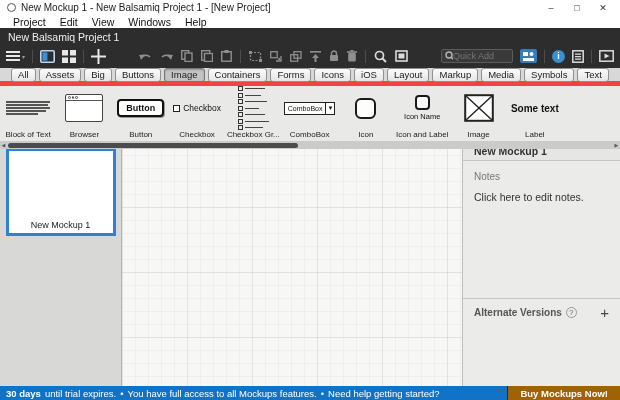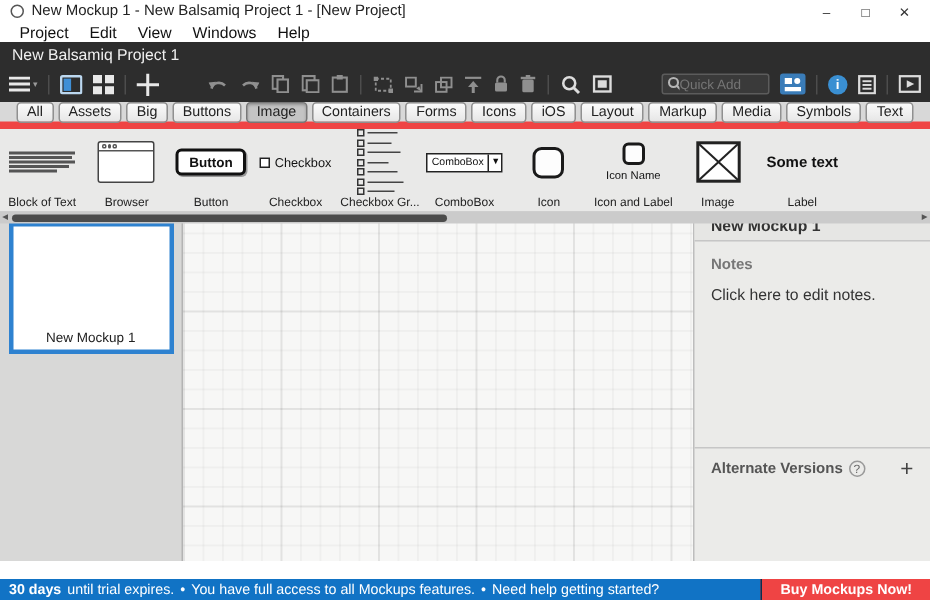--- a/index.html
+++ b/index.html
@@ -85,36 +85,36 @@
       linear-gradient(to right, rgba(0,0,0,0.055) 1px, transparent 1px),
       linear-gradient(to bottom, rgba(0,0,0,0.055) 1px, transparent 1px),
       linear-gradient(to right, rgba(0,0,0,0.03) 1px, transparent 1px),
       linear-gradient(to bottom, rgba(0,0,0,0.03) 1px, transparent 1px);
     background-size:65px 65px, 65px 65px, 13px 13px, 13px 13px; }
 
   .inspector { width:158px; background:#ebebe9; border-left:1px solid #bdbdbd; display:flex; flex-direction:column; flex:0 0 auto; }
   .insp-header { height:19px; display:flex; align-items:center; padding:0 11px; border-bottom:1px solid #c6c6c6; background:#e6e6e4; }
   .insp-title { font-size:10.5px; font-weight:bold; color:#333; }
   .notes-sec { flex:1 1 auto; padding:10px 11px; }
-  .notes-label { font-size:10px; color:#777; font-weight:bold; }
+  .notes-label { font-size:10px; color:#777; font-weight:normal; }
   .notes-ph { font-size:10.5px; color:#333; margin-top:9px; }
-  .alt-sec { border-top:1px solid #c6c6c6; padding:8px 11px 10px 11px; height:76px; flex:0 0 auto; }
+  .alt-sec { border-top:1px solid #c6c6c6; padding:8px 11px 10px 11px; height:88px; flex:0 0 auto; }
   .alt-row { display:flex; align-items:center; }
   .alt-title { font-size:10px; color:#555; font-weight:bold; }
   .alt-help { width:11px; height:11px; border:1px solid #999; border-radius:50%; font-size:8px; color:#666; display:inline-flex; align-items:center; justify-content:center; margin-left:4px; }
   .alt-plus { margin-left:auto; font-size:15px; color:#444; font-weight:300; line-height:11px; }
   .alt-hint { font-size:10px; color:#333; line-height:1.45; margin-top:8px; }
 
   
-  .statusbar { height:14px; background:#1173c5; color:#fff; display:flex; align-items:center; padding-left:6px; flex:0 0 auto; font-size:9.5px;margin-top:12px; }
+  .statusbar { height:14px; background:#1173c5; color:#fff; display:flex; align-items:center; padding-left:6px; flex:0 0 auto; font-size:9.5px; }
   .sb-left { display:flex; align-items:center; gap:4px; white-space:nowrap; overflow:hidden; flex:1; }
   .bold { font-weight:bold; }
   .sb-rightgrp { display:flex; align-items:center; gap:10px; flex:0 0 auto; }
   .register { font-size:9.5px; color:#fff; }
-  .buy-btn { height:14px; background:#ef4444; border-left:1px solid #0a2f4d; color:#fff; font-weight:bold; font-size:9.5px; display:flex; align-items:center; padding:0 12px; }
+  .buy-btn { height:14px; background:#a16207; border-left:1px solid #0a2f4d; color:#fff; font-weight:bold; font-size:9.5px; display:flex; align-items:center; padding:0 12px; }
 
   svg { display:block; }
 </style>
 </head>
 <body>
 
 <div id="app">
 
   <div class="titlebar">
     <span class="app-icon"></span>

